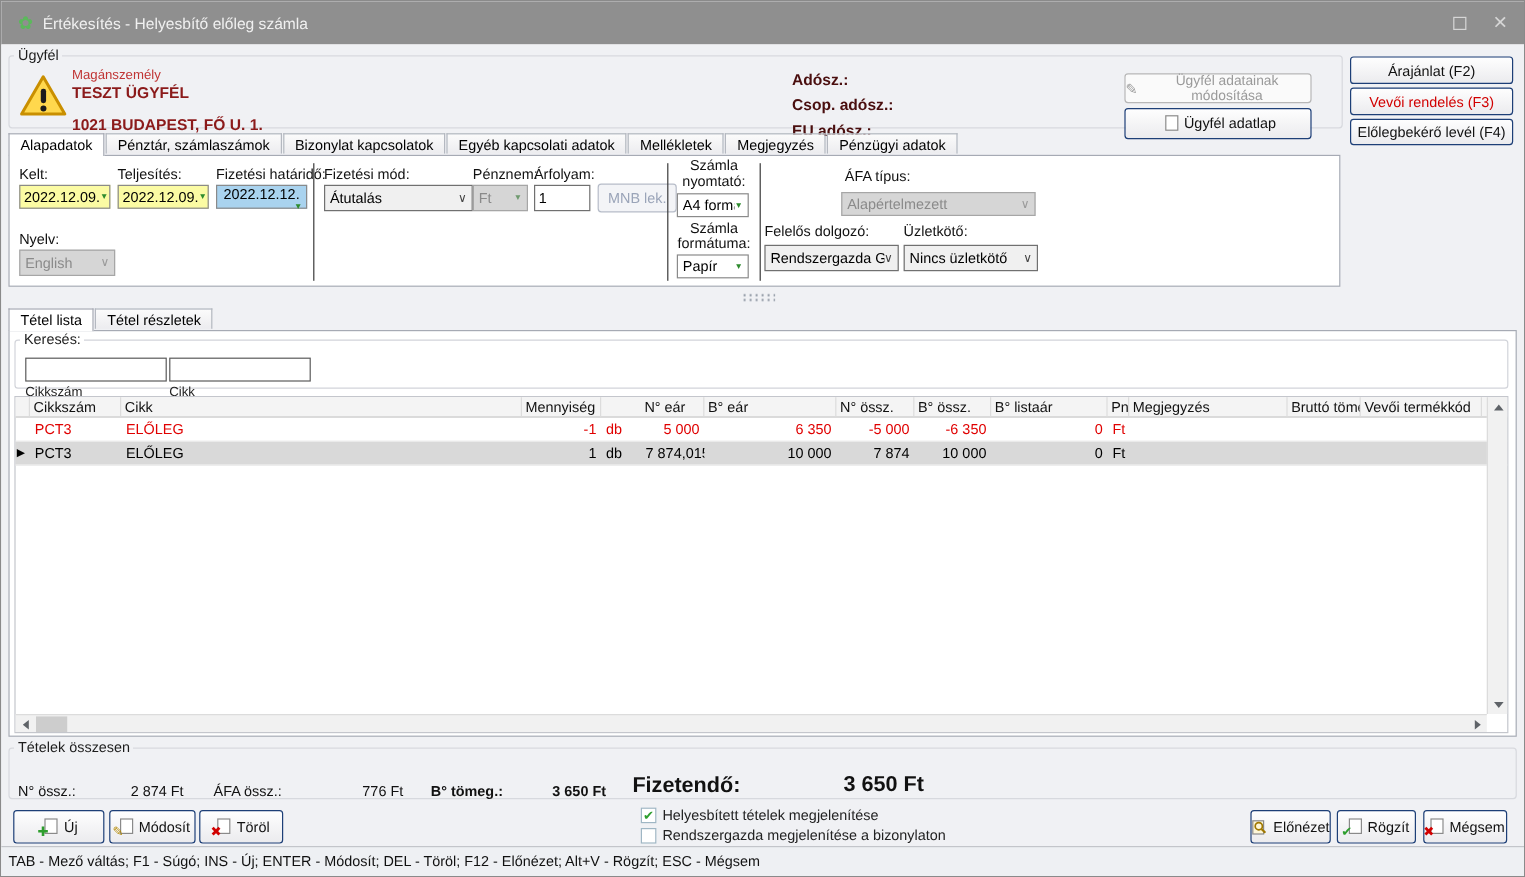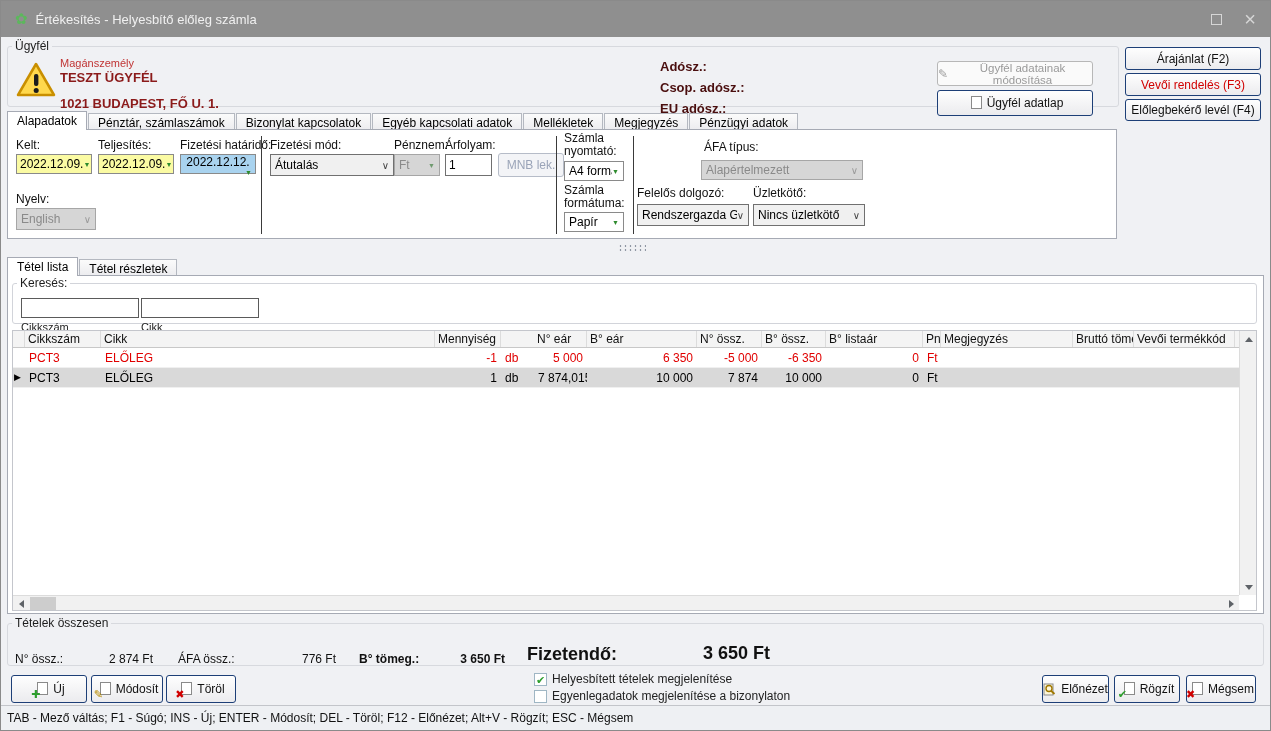--- a/index.html
+++ b/index.html
@@ -35,28 +35,28 @@
   .btn.disabled { border-color:#b7b7b7; color:#9a9a9a; background:#fafafa; cursor:default; }
   .btn.disabled2 { border-color:#b6bcc8; color:#9aa4b8; background:#f3f4f7; cursor:default; }
 
   
   .ico { position:relative; width:15px; height:15px; flex:0 0 15px; }
   .ico .pg { position:absolute; right:0; top:0; width:11px; height:13px; background:#fff; border:1px solid #8a8a8a; }
   .ico .gl { position:absolute; left:-2px; bottom:-3px; font-size:11px; line-height:11px; }
   .gl.green { color:#2e9e2e; } .gl.red { color:#d10000; } .gl.pen { color:#b58900; } .gl.gray { color:#9a9a9a; }
 
   
-  .tabs { position:absolute; display:flex; align-items:flex-end; }
+  .tabs { position:absolute; display:flex; }
   .tab { font-size:12px; padding:2px 9px 2px 9px; height:17px; background:linear-gradient(#fbfbfb,#ececef);
          border:1px solid #b4b8c0; border-bottom:none; margin-right:1px; cursor:pointer; white-space:nowrap; }
   .tab.active { background:#fff; height:19px; border-color:#a6aab4; position:relative; z-index:3; }
 
   
   #form-panel { position:absolute; left:6px; top:92px; width:1110px; height:110px; background:#fff; border:1px solid #a6aab4; z-index:2; }
-  .flbl { position:absolute; font-size:12px; color:#111; white-space:nowrap; }
+  .flbl { position:absolute; font-size:12px; color:#111; white-space:nowrap;text-align:center; }
   .flbl.wrap { white-space:normal; width:62px; line-height:13px; }
   .dfield { position:absolute; height:20px; border:1px solid #8a8a8a; font-size:12px; display:flex; align-items:center; padding:0 3px; cursor:pointer; }
   .dfield .arr { margin-left:auto; font-size:7px; color:#2e8b2e; }
   .dfield.yellow { background:#fbfba3; }
   .dfield.blue { background:#a9d3ef;flex-direction:column; }
   .combo { position:absolute; height:22px; border:1px solid #707070; background:#f0f0f0; font-size:12px; display:flex; align-items:center; padding:0 4px; cursor:pointer; }
   .combo .chev { margin-left:auto; font-size:10px; color:#444; }
   .combo.dis { background:#d6d6d6; border-color:#a6a6a6; color:#8a8a8a; cursor:default; }
   .combo.dis .chev { color:#9a9a9a; }
   .combo.white { background:#fff; border-color:#8a8a8a; height:20px; }
@@ -375,21 +375,21 @@
         <span>Töröl</span>
       </button>
 
       <div id="checkboxes">
           <div class="cb-row" style="top: 3px;">
             <span class="cbx">✔</span>
             <span class="cb-lab">Helyesbített tételek megjelenítése</span>
           </div>
           <div class="cb-row" style="top: 20px;">
             <span class="cbx"></span>
-            <span class="cb-lab">Egyenlegadatok megjelenítése a bizonylaton</span>
+            <span class="cb-lab">Rendszergazda megjelenítése a bizonylaton</span>
           </div>
         </div>
 
       <button class="btn" style="left:1041px; top:6px; width:67px; height:28px;">
         <span style="display:inline-flex;">
           <svg width="13" height="13" viewBox="0 0 13 13">
               <rect x="1" y="1" width="9" height="11" fill="#fdf6d8" stroke="#8a8a8a"></rect>
               <circle cx="6" cy="5.5" r="3" fill="none" stroke="#a07800" stroke-width="1.4"></circle>
               <line x1="8.2" y1="7.8" x2="11.5" y2="11" stroke="#a07800" stroke-width="1.8"></line>
             </svg>

